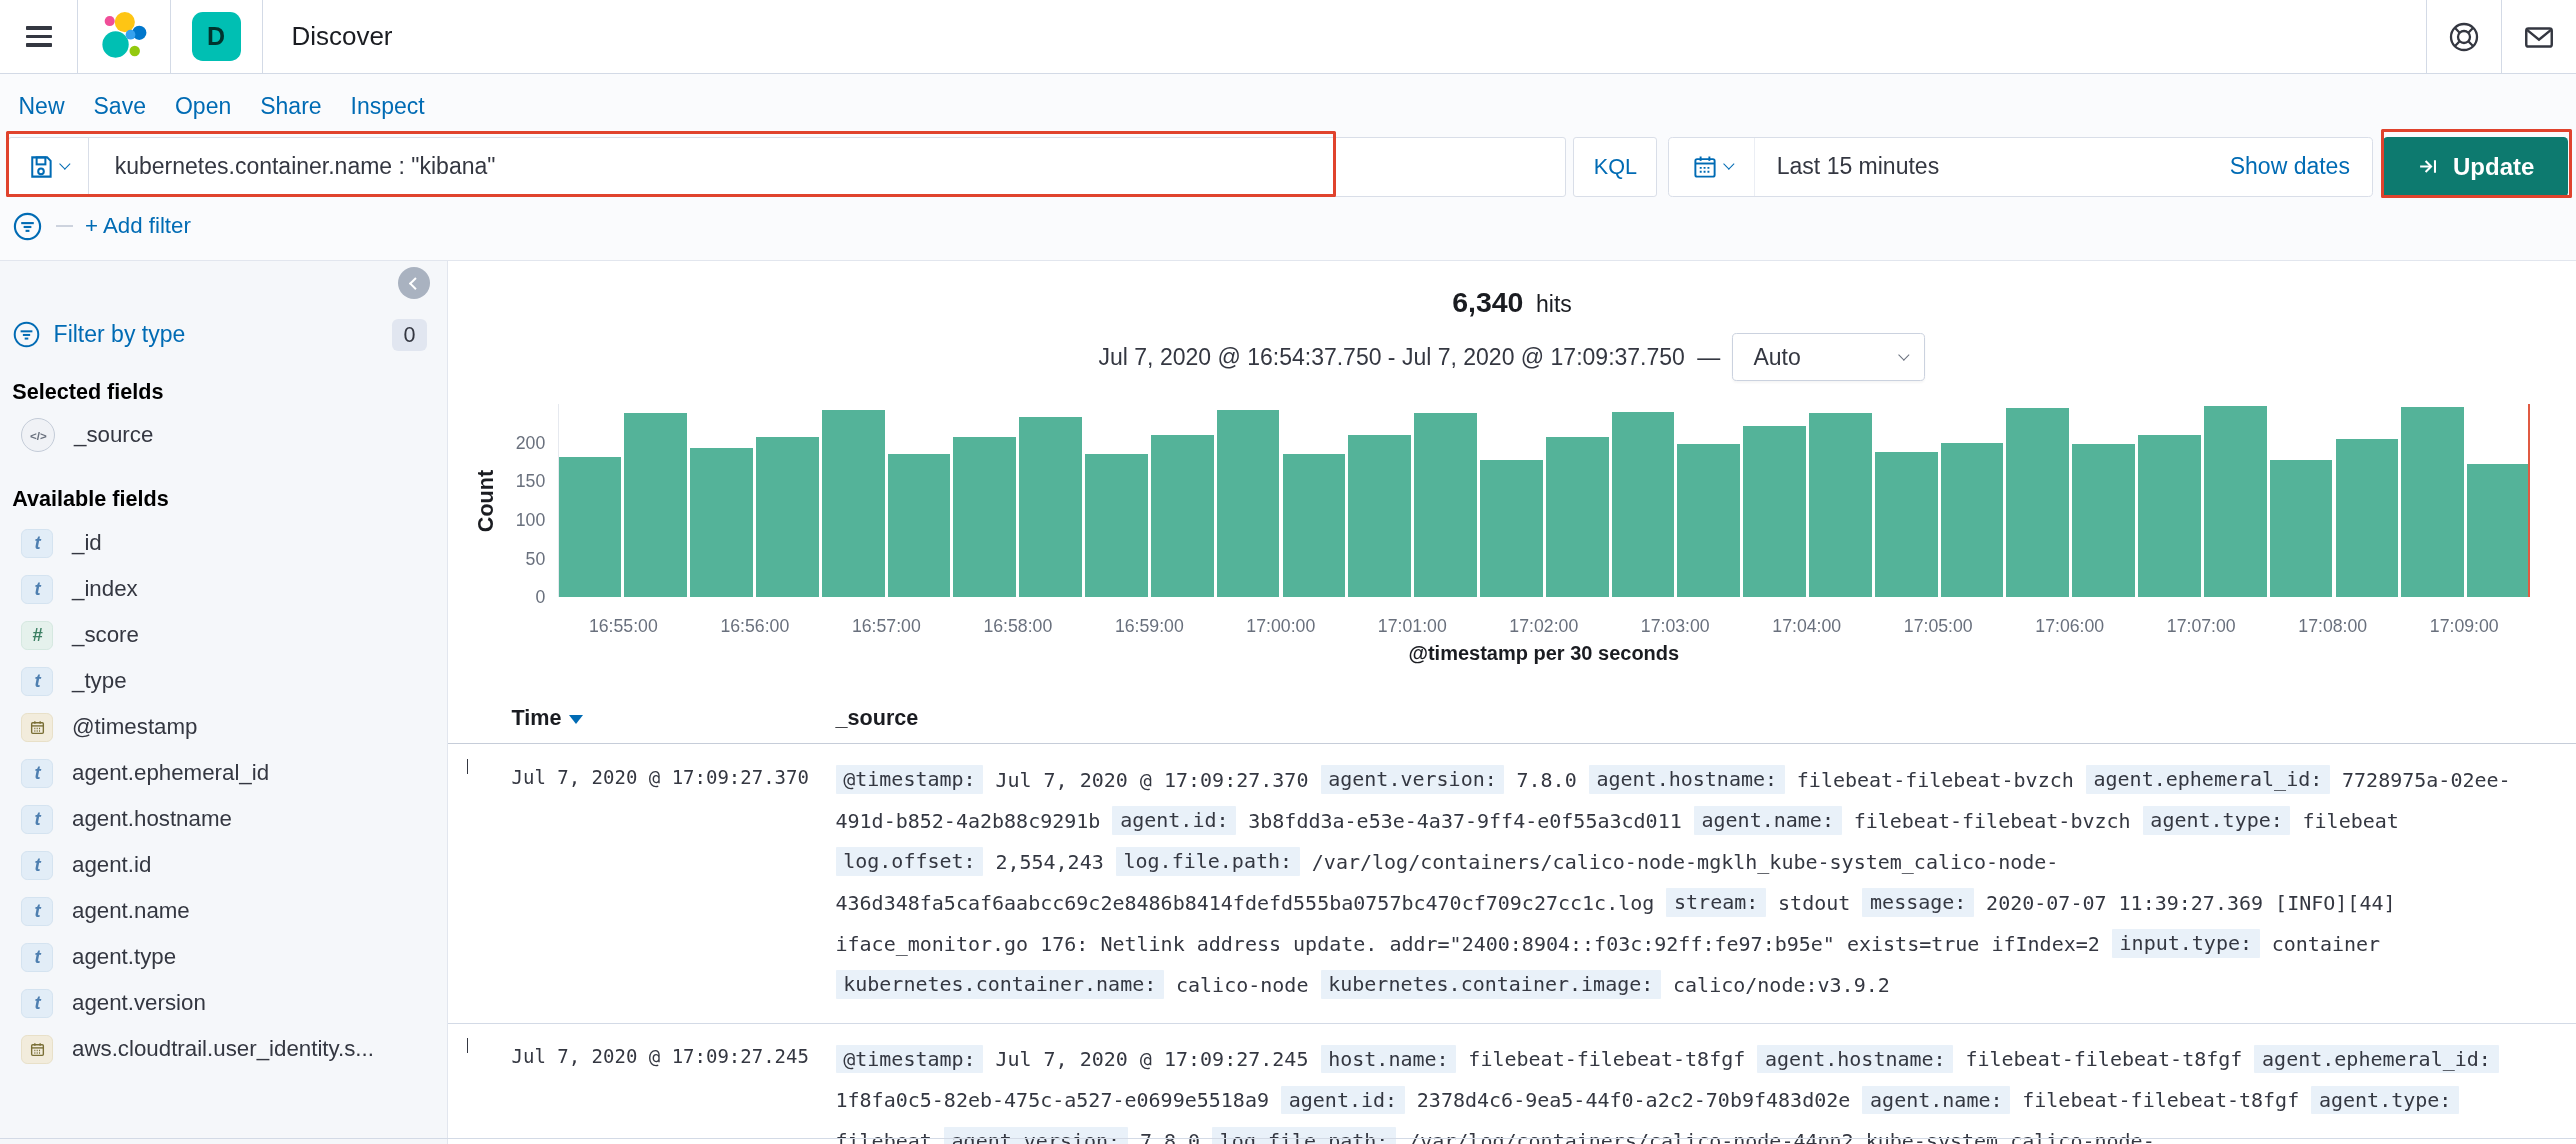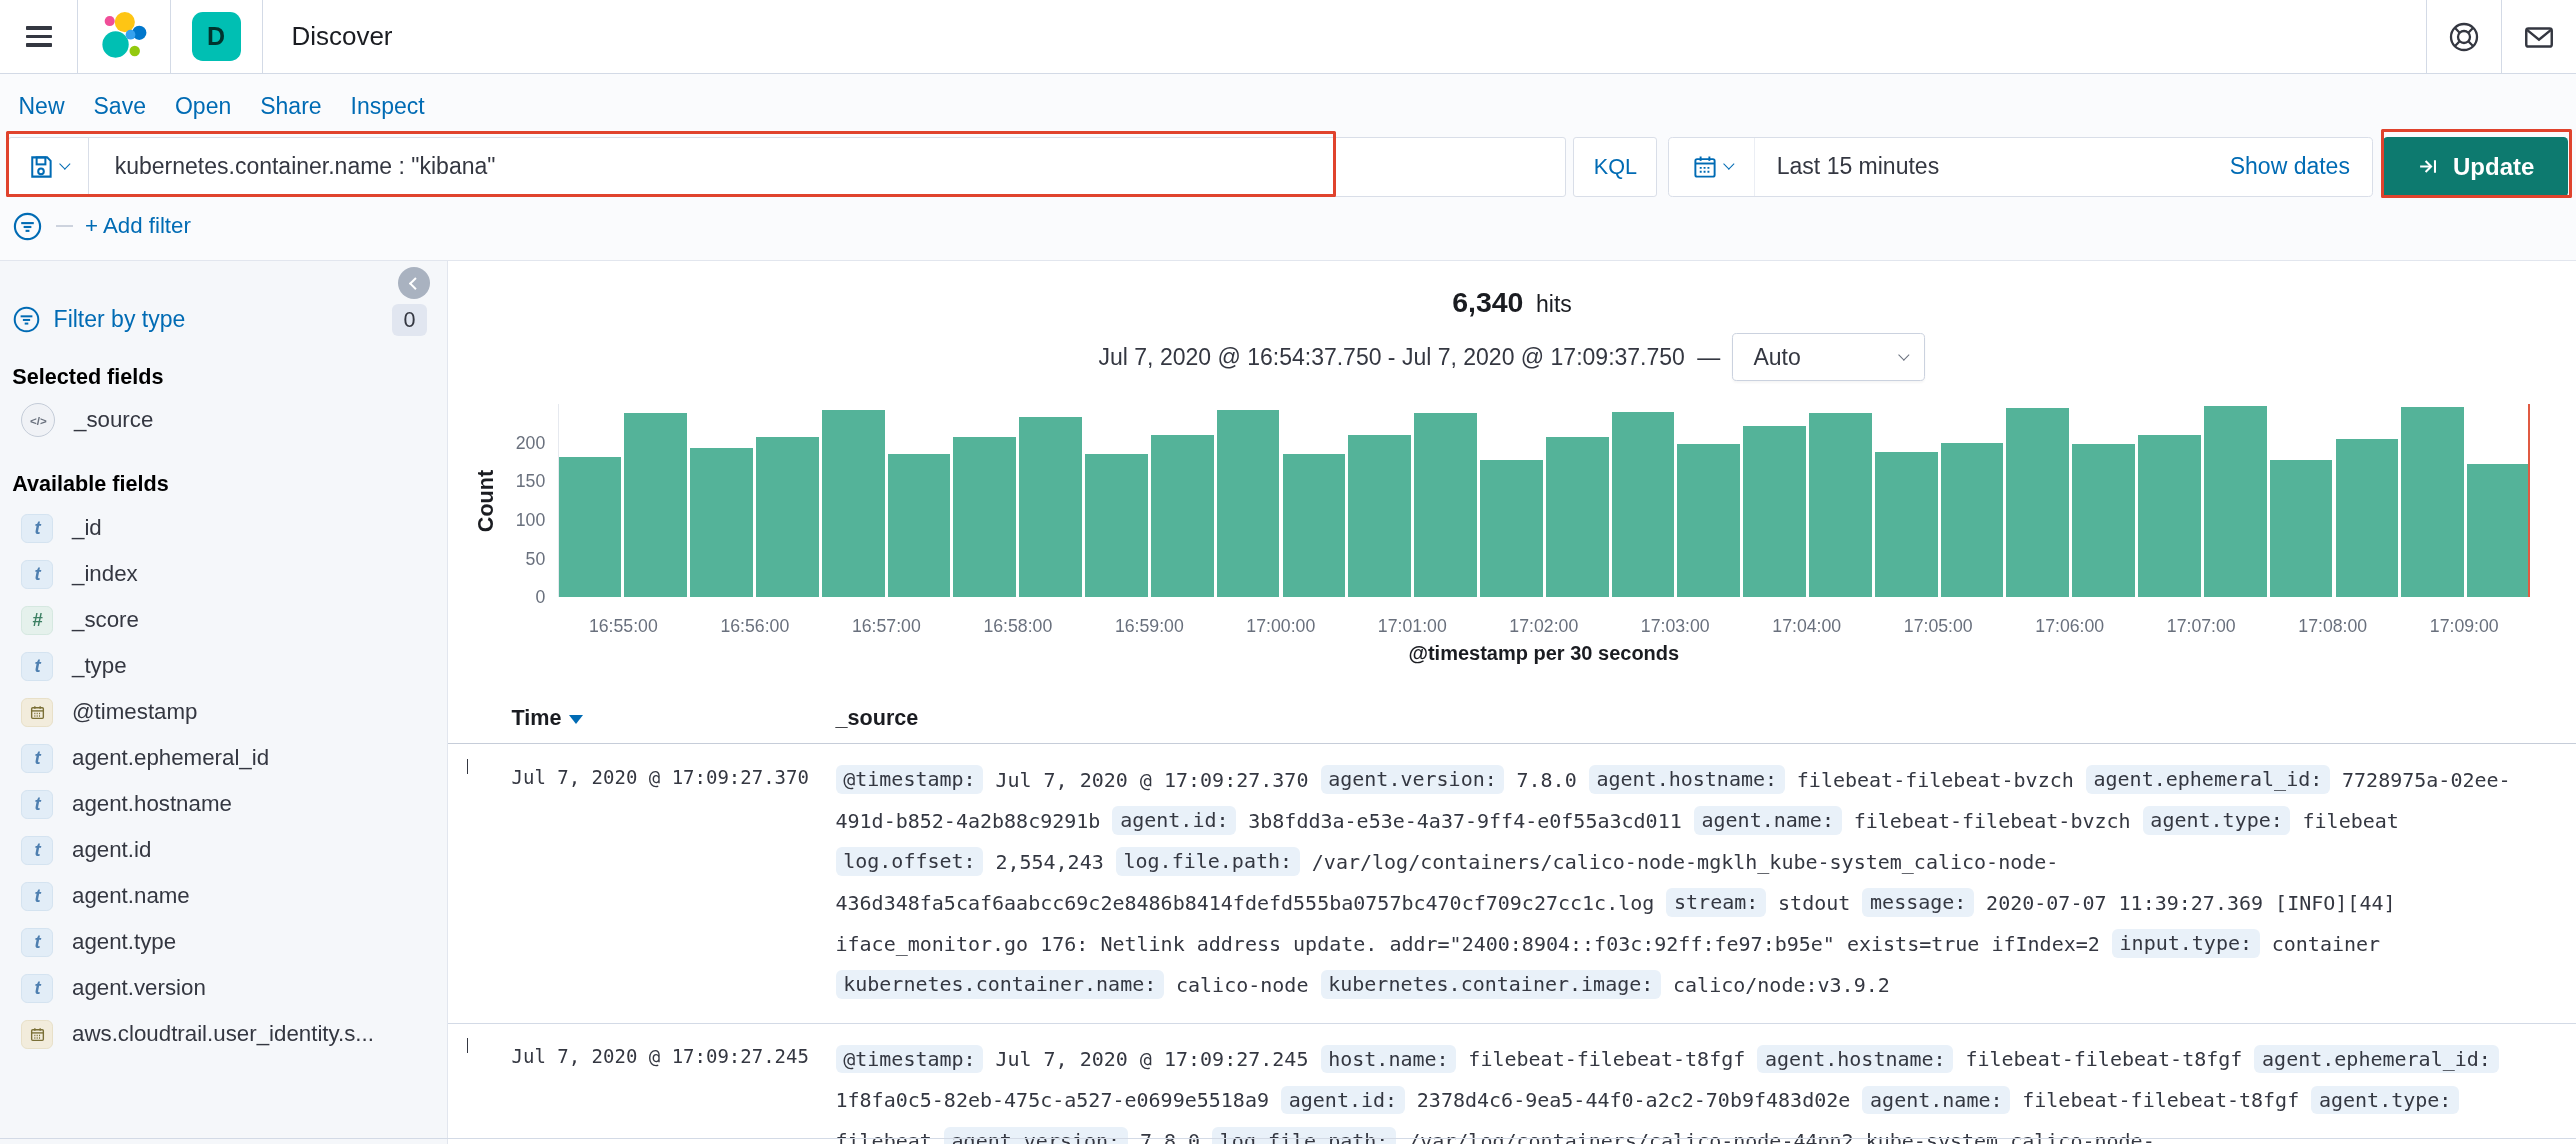--- a/index.html
+++ b/index.html
@@ -60,21 +60,21 @@
   .chev.small { width:7.7px; height:7.7px; border-width:1.9px; }
   .collapse-btn { position:absolute; top:6.2px; right:17px; width:32px; height:32px; border-radius:50%;
     background:#A9B2C0; display:flex; align-items:center; justify-content:center; cursor:pointer; }
   .collapse-btn .c { width:8.5px; height:8.5px; border-left:2.7px solid #fff; border-bottom:2.7px solid #fff; transform:rotate(45deg); margin-left:3.1px; }
 
   .field-search { margin-top:25px; height:49px; background:#fff; border:0.8px solid #CED4E0; border-radius:6.2px;
     display:flex; align-items:center; padding:0 10.8px; }
   .field-search input { flex:1; border:0; outline:none; font-family:"Liberation Sans",sans-serif; font-size:23px; color:#343741; background:transparent; margin-left:9.2px; }
   .field-search input::placeholder { color:#9AA5B6; }
 
-  .filter-type-row { margin-top:21px; display:flex; align-items:center; cursor:pointer; }
+  .filter-type-row { margin-top:36px; display:flex; align-items:center; cursor:pointer; }
   .filter-type-label { color:#006BB4; font-size:23px; margin-left:12.3px; }
   .count-badge { margin-left:auto; margin-right:3.1px; min-width:35px; height:32px; background:#E1E6F0; border-radius:6.2px;
     display:flex; align-items:center; justify-content:center; font-size:21.6px; color:#343741; }
 
   .section-title { margin-top:28px; font-size:21.6px; font-weight:700; color:#000000; }
   .field-list { list-style:none; margin-top:7.7px; }
   .field-item { display:flex; align-items:center; height:46px; gap:18.5px; padding-left:9.2px; cursor:pointer; }
   .fbadge { width:32px; height:29px; border-radius:6.2px; display:flex; align-items:center; justify-content:center;
     font-size:18.5px; font-weight:700; font-style:italic; flex:0 0 auto; }
   .fbadge.t { background:#E2EDF7; color:#4E7FB0; border:0.8px solid #D4E3F0; }
@@ -115,21 +115,21 @@
   .thead { display:flex; align-items:center; padding:7.7px 23px 12.3px 18.5px; border-bottom:1.5px solid #C6CDD9; }
   .col-expand { width:45px; }
   .col-time { width:324px; display:flex; align-items:center; gap:7.7px; }
   .th-label { font-size:21.6px; font-weight:700; color:#1A1C21; }
   .sort-arrow { width:0; height:0; border-left:7px solid transparent; border-right:7px solid transparent; border-top:9.2px solid #006BB4; margin-top:3.1px; }
   .col-source { flex:1; }
   .trow { display:flex; align-items:flex-start; padding:15.4px 23px 17px 18.5px; border-bottom:0.8px solid #D3DAE6; }
   .expand-chev { width:10px; height:10px; border-top:1.9px solid #343741; border-right:1.9px solid #343741; transform:rotate(45deg); margin-top:12.3px; }
   .cell-time { width:324px; font-family:"DejaVu Sans Mono",monospace; font-size:19px; color:#343741; padding-top:6.2px; white-space:nowrap; }
   .cell-source { flex:1; font-family:"DejaVu Sans Mono",monospace; font-size:20px; line-height:41px; color:#343741; }
-  .skey { background:#E9F1F9; border-radius:6px; padding:2.3px 7.7px; white-space:nowrap; }
+  .skey { background:#E9F1F9; border-radius:1px; padding:2.3px 7.7px; white-space:nowrap; }
   .sval { overflow-wrap:anywhere; }
 
   
   .ann { position:absolute; border:3.9px solid #E0432D; border-radius:1.5px; pointer-events:none; z-index:50; }
   .ann-query { left:6.2px; top:131px; width:1330px; height:66px; }
   .ann-update { left:2381px; top:129px; width:191px; height:69px; }
   .bottom-line { position:absolute; left:0; right:0; top:1138px; height:0.8px; background:#D3DAE6; }
 
   svg { display:block; }
 </style>

